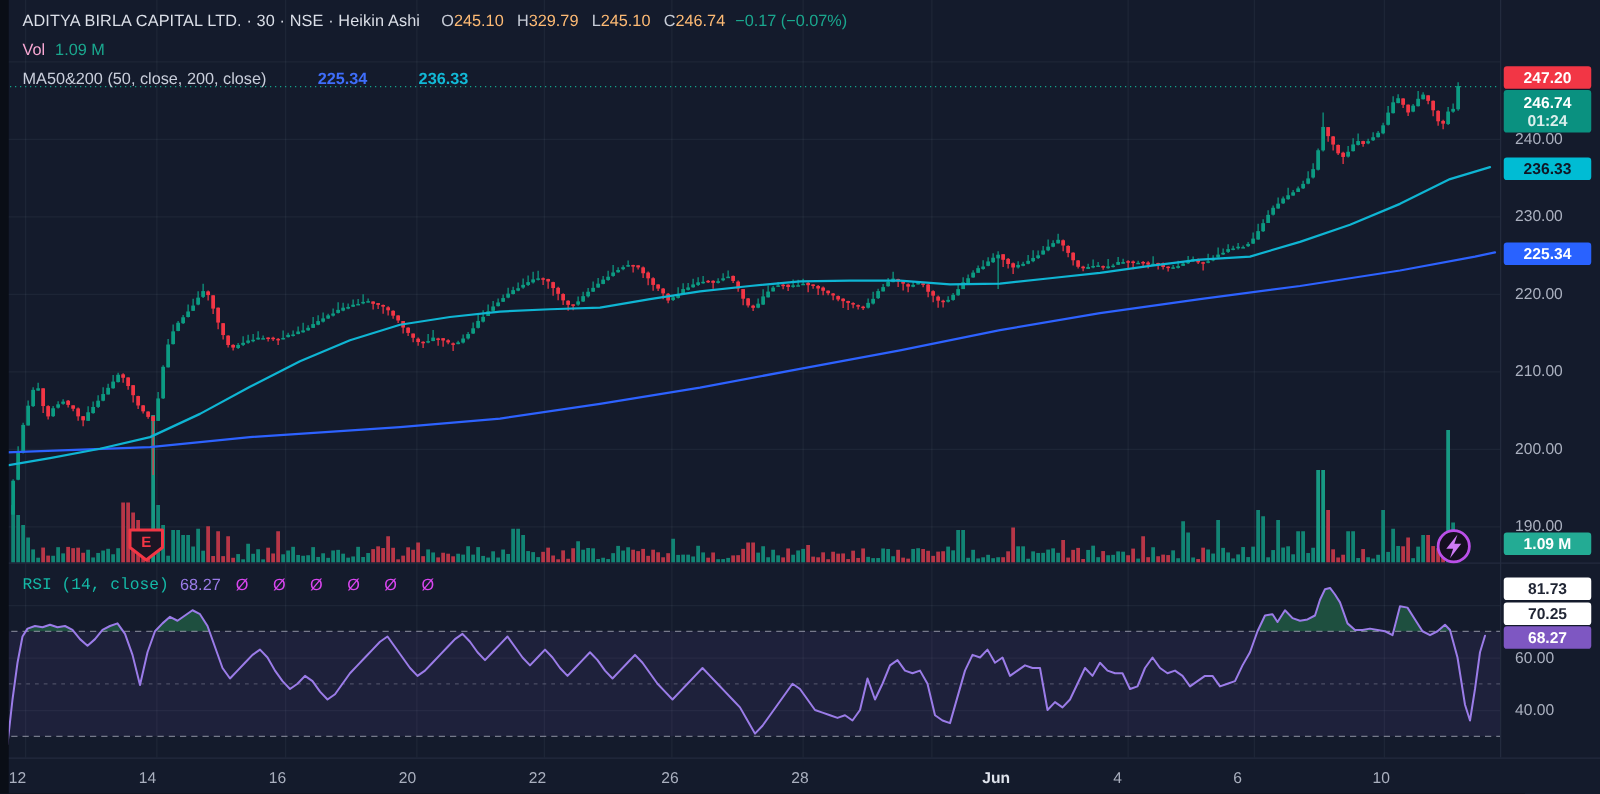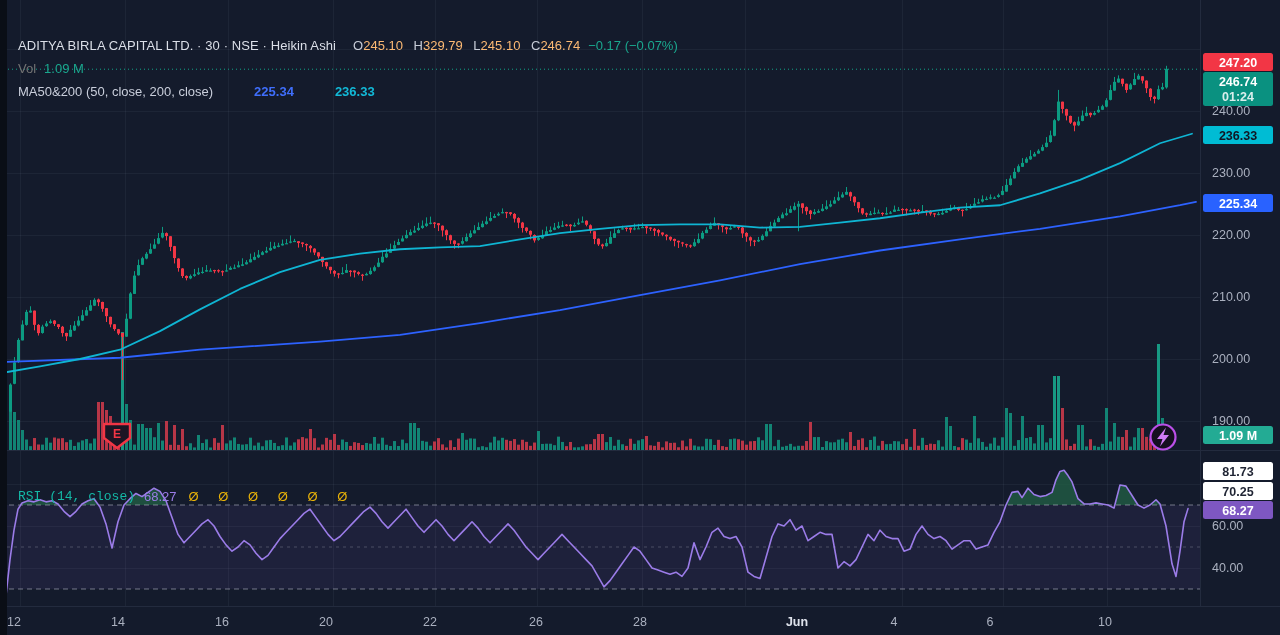--- a/index.html
+++ b/index.html
@@ -1,32 +1,32 @@
 <!DOCTYPE html>
 <html><head>
 <meta charset="utf-8">
 <style>
   html,body{margin:0;padding:0;background:#0c0f17;}
   .stage{position:relative;width:1280px;height:635px;background:#141b2c;overflow:hidden;
          font-family:"Liberation Sans",sans-serif;}
   .lrow{position:absolute;display:flex;align-items:center;white-space:nowrap;font-size:13px;
-        color:#d4d8e2;z-index:30;margin-top:29px;}
+        color:#d4d8e2;z-index:30;}
   .sym{font-weight:500;color:#dbdfe8;letter-spacing:.1px;}
   .ohlc{margin-left:10px;}
   .ohlc .k{color:#c7ccd7;margin-left:7px;}
   .ohlc .v{color:#fdba74;font-weight:500;}
   .chg{color:#1aa78e;margin-left:8px;}
-  .vol-label{color:#737373;}
+  .vol-label{color:#f9a8d4;}
   .vol-value{color:#1aa78e;margin-left:8px;font-weight:500;}
   .ma-label{color:#c9cedb;}
   .ma-v1{color:#3f6efb;margin-left:9px;font-weight:600;}
   .ma-v2{color:#12b9d7;margin-left:9px;font-weight:600;}
   .rsi-label{color:#14b8a6;font-family:Liberation Mono, monospace;}
   .rsi-value{color:#9b7ce8;margin-left:9px;font-weight:500;}
-  .rsi-slots{color:#eab308;margin-left:12px;letter-spacing:8px;}
+  .rsi-slots{color:#d946ef;margin-left:12px;letter-spacing:8px;}
   svg text{font-family:"Liberation Sans",sans-serif;}
 </style>
 </head>
 <body>
 
 <div class="stage">
   <svg id="chart-svg" width="1280" height="635" viewBox="0 0 1280 635" style="position:absolute;left:0;top:0;z-index:10;">
       <g>
         <line x1="20.5" y1="0" x2="20.5" y2="606" stroke="rgba(200,212,240,0.055)"></line>
         <line x1="125.5" y1="0" x2="125.5" y2="606" stroke="rgba(200,212,240,0.055)"></line>

